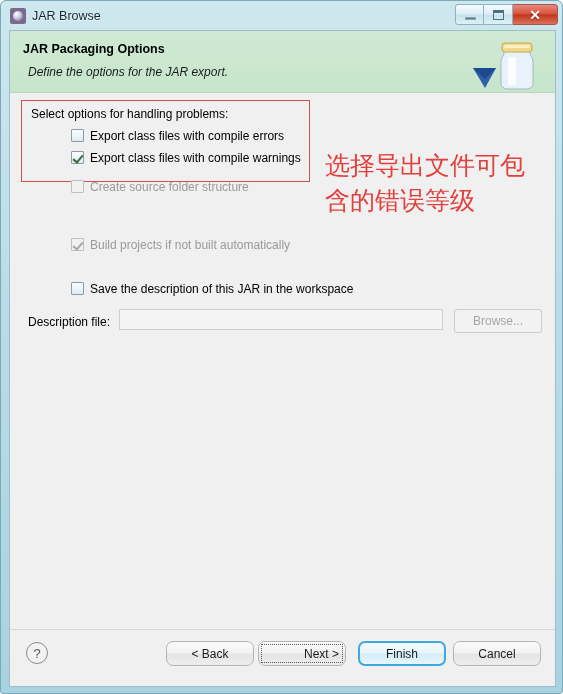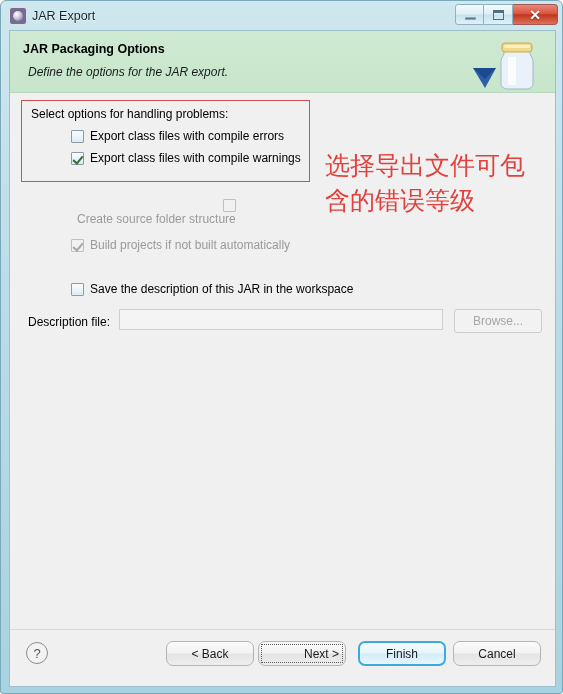--- a/index.html
+++ b/index.html
@@ -184,21 +184,21 @@
   .group-label {
     position: absolute;
     left: 21px; top: 14px;
     font-size: 12px;
     color: #000000;
   }
 
   .cb-row {
     position: absolute;
     display: flex;
-    align-items: flex-end;
+    align-items: flex-start;
     white-space: nowrap;
     padding-left: 40px;
   }
   .cb-row .cb-label {
     font-size: 12px;
     color: #000000;
     margin-left: 6px;
   }
   .cb-row.disabled .cb-label {
     color: #9a9a9a;
@@ -334,21 +334,21 @@
   }
 </style>
 </head>
 <body>
 
 <div class="window">
 
   <div class="titlebar">
     <div class="title-left">
       <div class="app-icon"></div>
-      <span class="title-text">JAR Export</span>
+      <span class="title-text">JAR Browse</span>
     </div>
     <div class="win-buttons">
       <div class="win-btn">
         <span class="glyph-min"></span>
       </div>
       <div class="win-btn">
         <span class="glyph-max"></span>
       </div>
       <div class="win-btn close">
         <span class="glyph-close">✕</span>
@@ -383,21 +383,21 @@
       <div class="cb-row" style="left:21px; top:36px;">
         <span class="checkbox"></span>
         <span class="cb-label">Export class files with compile errors</span>
       </div>
 
       <div class="cb-row" style="left:21px; top:58px;">
         <span class="checkbox checked"></span>
         <span class="cb-label">Export class files with compile warnings</span>
       </div>
 
-      <div class="cb-row disabled" style="left:21px; top:106px;flex-direction:column;">
+      <div class="cb-row disabled" style="left:21px; top:87px;">
         <span class="checkbox disabled"></span>
         <span class="cb-label">Create source folder structure</span>
       </div>
 
       <div class="cb-row disabled" style="left:21px; top:145px;">
         <span class="checkbox checked disabled"></span>
         <span class="cb-label">Build projects if not built automatically</span>
       </div>
 
       <div class="cb-row" style="left:21px; top:189px;">

